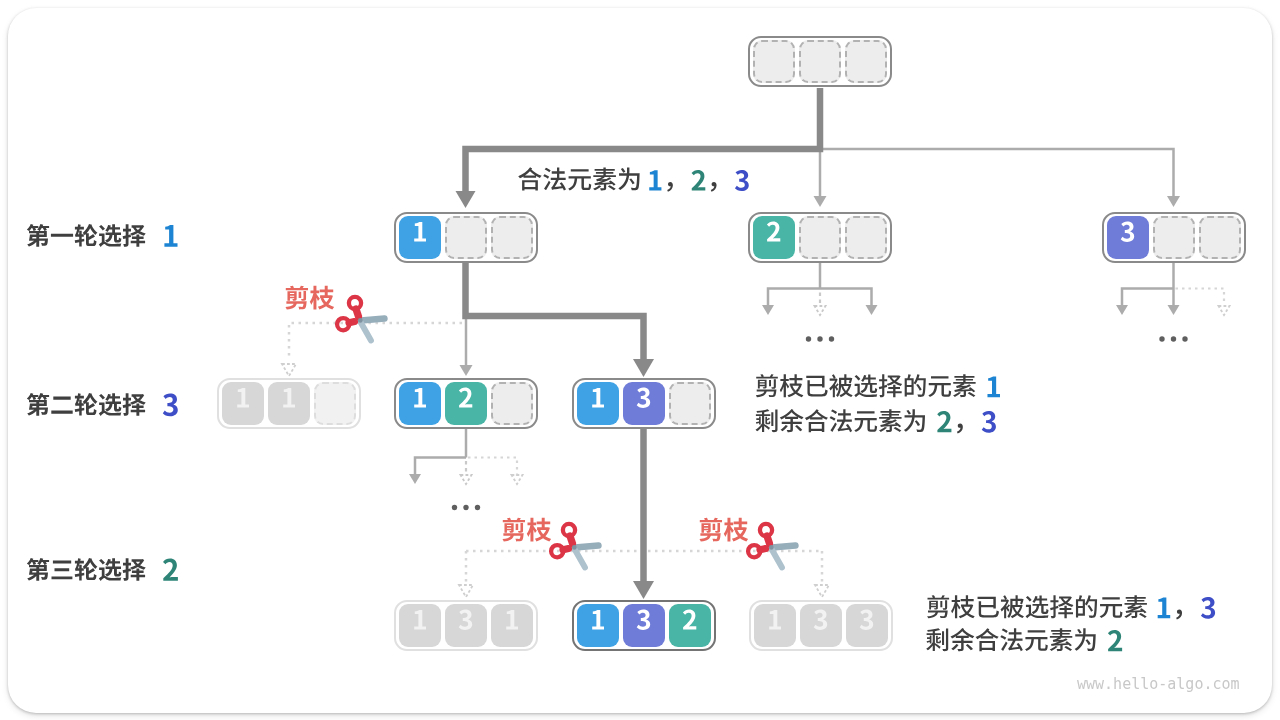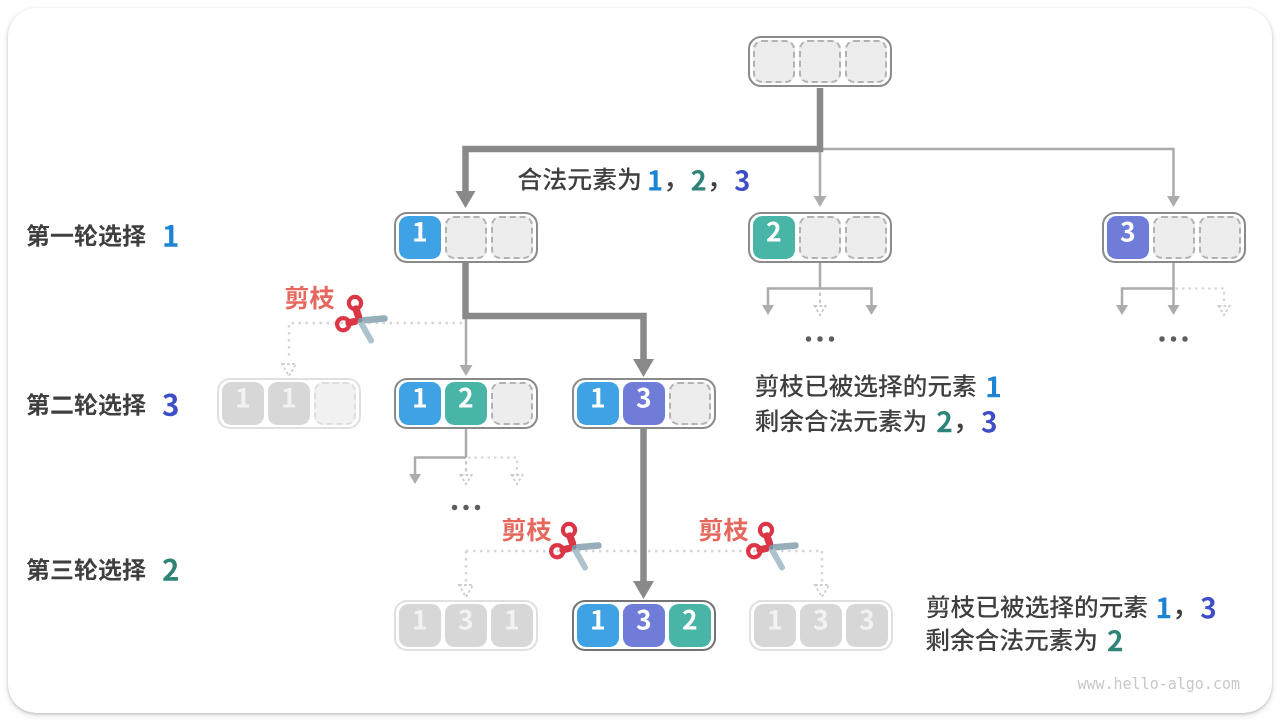--- a/index.html
+++ b/index.html
@@ -15,21 +15,21 @@
 .node.active { border-color:#747474; }
 .node.pruned { border-color:#e0e0e0; }
 .cell { width:42px; height:42.5px; border-radius:9px; position:relative;
   display:flex; align-items:center; justify-content:center; }
 .cell.empty { background:#ededed; border:2px dashed #b2b2b2; }
 .cell.pempty { background:#f1f1f1; border:2px dashed #dddddd; }
 .cell .dg { position:absolute; left:50%; top:-0.9px; transform:translateX(-50%); }
 .lbl { position:absolute; }
 .lbl svg { display:block; }
 .sr { position:absolute; left:0; top:0; opacity:0; font-size:4px; pointer-events:none; }
-#watermark { position:absolute; left:1077px; top:674.5px; width:163px; text-align:right;
+#watermark { position:absolute; left:1077px; top:674.5px; width:163px; text-align:left;
   font-family:"DejaVu Sans Mono","Liberation Mono",monospace; font-size:15px;
   color:#c8c8c8; }
 </style>
 </head>
 <body>
 
 <div id="card"></div>
 
 <svg id="wires" width="1280" height="720" viewBox="0 0 1280 720">
 <g stroke="#d6d6d6" stroke-width="2.5" stroke-dasharray="2.5 4.5" fill="none">

